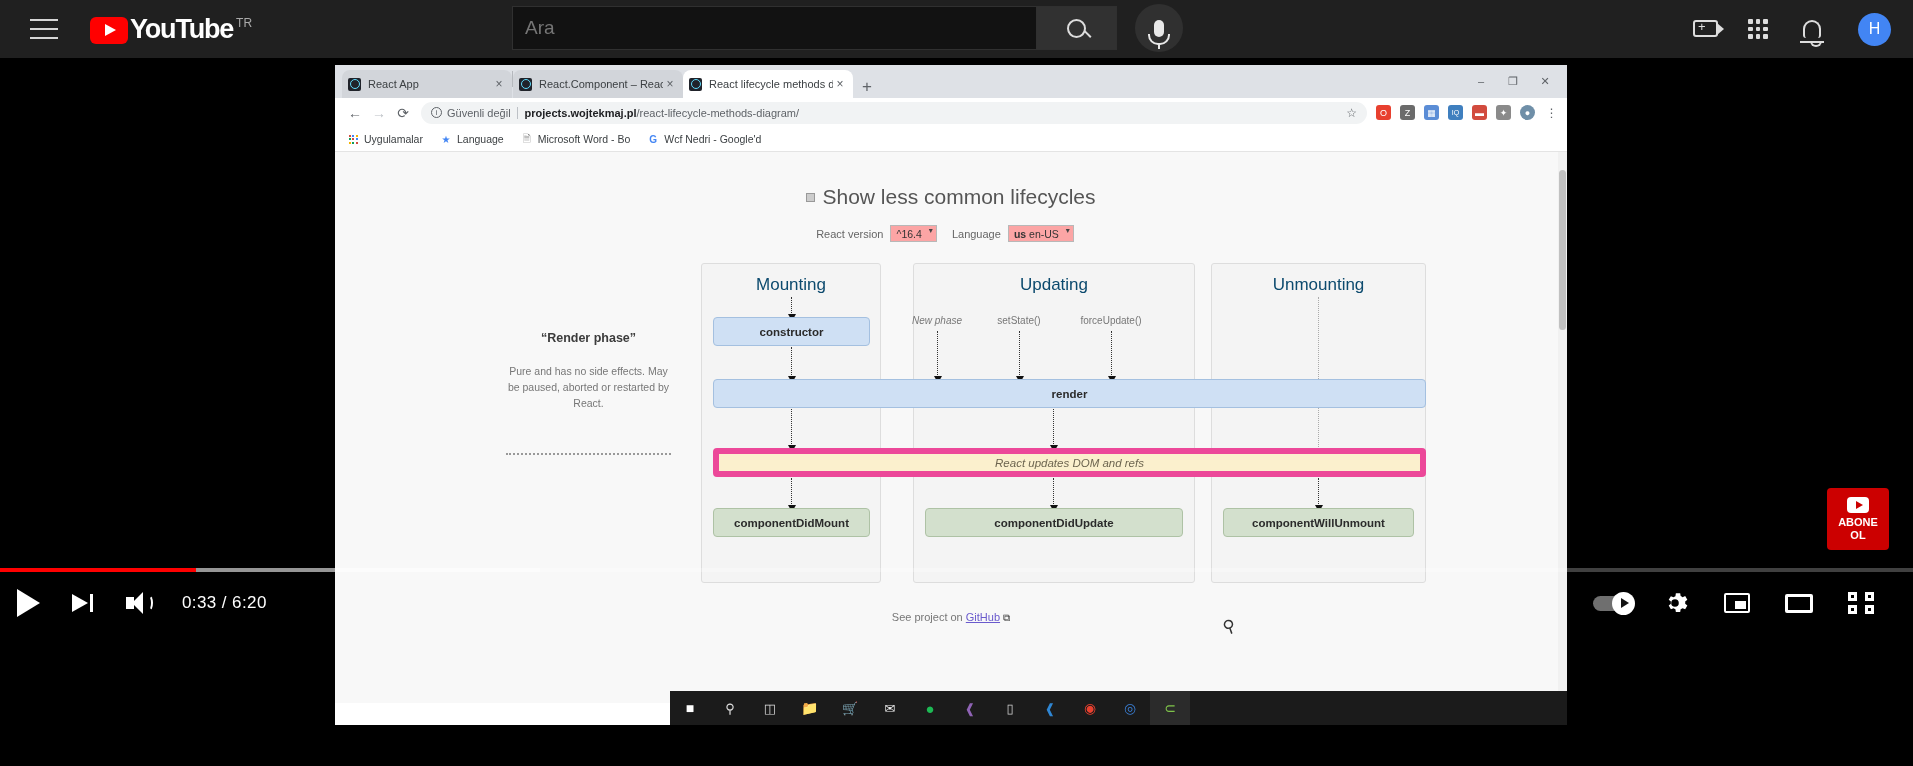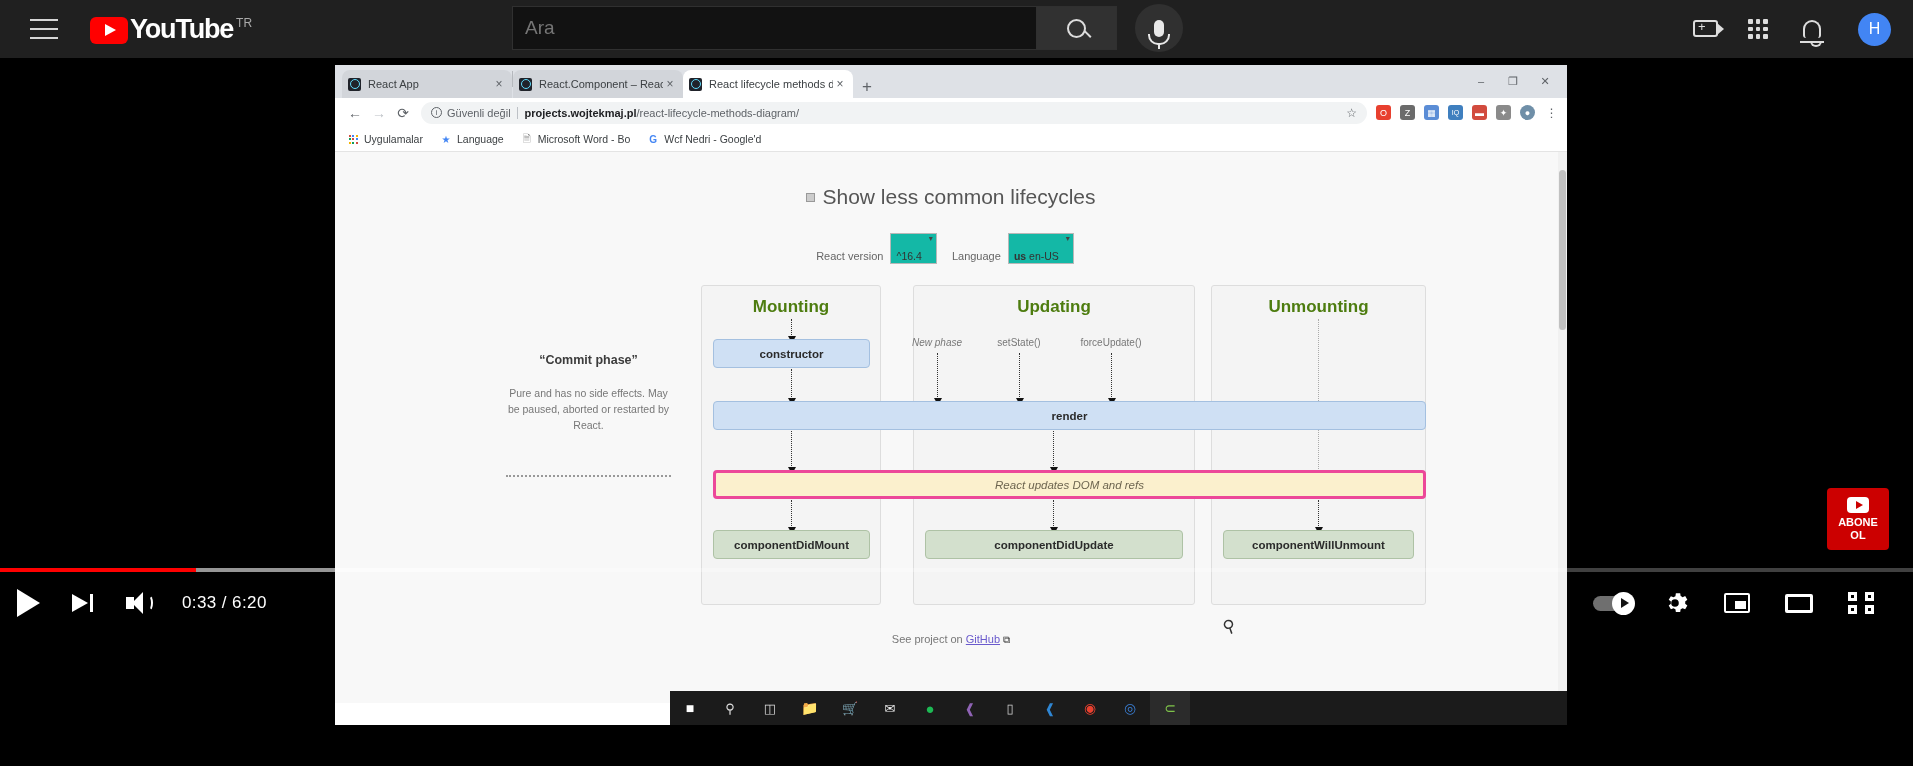--- a/index.html
+++ b/index.html
@@ -121,46 +121,46 @@
   .apps-grid { display:grid; grid-template-columns: repeat(3,2px); grid-template-rows: repeat(3,2px); gap:1.5px;}
   .apps-grid i{ width:2px;height:2px;display:block;}
 
   .win-content { background: #f8f8f8; height: 551px; position: relative; overflow: hidden; }
 
   
   .pg-title { text-align: center; margin-top: 33px; font-size: 21px; color: #555; font-weight: 300; }
   .pg-title .cb { display:inline-block; width:9px;height:9px;border:1px solid #999;background:#ccc; vertical-align: 2px; margin-right: 7px;}
   .pg-selects { text-align: center; margin-top: 12px; font-size: 11px; color: #666; }
   .pg-selects .sel {
-    display: inline-block; border: 1px solid #b8b8b8; background: #14b8a6;
-    padding: 16px 14px 1px 5px; margin: 12px 12px 0 4px; position: relative; font-size: 10.5px; color:#333; cursor:pointer;
+    display: inline-block; border: 1px solid #b8b8b8; background: #fca5a5;
+    padding: 2px 14px 1px 5px; margin: 4px 12px 0 4px; position: relative; font-size: 10.5px; color:#333; cursor:pointer;
   }
   .pg-selects .sel::after { content:"▾"; position:absolute; right:3px; top:0px; font-size:8px; color:#444;}
   .pg-selects .sel b { font-weight: bold; }
 
   .diagram { position: relative; margin: 21px auto 0; width: 1160px; height: 330px; }
   .phase-labels { position: absolute; left: 135px; top: 68px; width: 165px; text-align: center; }
   .phase-title { font-size: 12.5px; color: #3c3c3c; font-weight: 600; }
   .phase-desc { font-size: 10.5px; color: #777; line-height: 16px; margin-top: 18px; }
   .phase-divider { position:absolute; left: 135px; top: 190px; width: 165px; border-top: 2px dotted #999; }
   .phase-labels2 { position: absolute; left: 135px; top: 207px; width: 165px; text-align: center; }
 
   .col {
     position: absolute; border: 1px solid #ddd; background: #f4f4f4; border-radius: 3px;
   }
   .col.mount  { left: 330px;  top: 0;  width: 180px; height: 320px; }
   .col.update { left: 542px;  top: 0;  width: 282px; height: 320px; }
   .col.unmount{ left: 840px;  top: 0;  width: 215px; height: 320px; }
-  .col-head { text-align: center; font-size: 17px; color: #4d7c0f; font-weight: 700; margin-top: 11px; }
+  .col-head { text-align: center; font-size: 17px; color: #0c4a6e; font-weight: 400; margin-top: 11px; }
   .box {
     position: absolute; border-radius: 4px; font-size: 11.5px; text-align: center;
     display: flex; align-items: center; justify-content: center; font-weight: bold; color: #2b2b2b;
   }
   .box.blue { background: #cfe0f4; border: 1px solid #a4c0e0; }
-  .box.yellow { background: #fbf0cd; border: 3px solid #ec4899; font-style: italic; font-weight: normal; color: #6d6550;}
+  .box.yellow { background: #fbf0cd; border: 6px solid #ec4899; font-style: italic; font-weight: normal; color: #6d6550;}
   .box.green { background: #d3e0cd; border: 1px solid #aec2a5; }
 
   .b-constructor { left: 342px; top: 54px; width: 157px; height: 29px; }
   .b-render      { left: 342px; top: 116px; width: 713px; height: 29px; }
   .b-domrefs     { left: 342px; top: 185px; width: 713px; height: 29px; }
   .b-cdm         { left: 342px; top: 245px; width: 157px; height: 29px; }
   .b-cdu         { left: 554px; top: 245px; width: 258px; height: 29px; text-align: right; }
   .b-cwu         { left: 852px; top: 245px; width: 191px; height: 29px; }
 
   .trigger { position: absolute; font-size: 10px; color: #777; text-align: center; width: 80px; }
@@ -375,21 +375,21 @@
       <div class="pg-selects">
         <span>React version</span>
         <span class="sel">^16.4</span>
         <span>Language</span>
         <span class="sel"><b>us</b><span> en-US</span></span>
       </div>
 
       <div class="diagram">
 
         <div class="phase-labels">
-          <div class="phase-title">“Commit phase”</div>
+          <div class="phase-title">“Render phase”</div>
           <div class="phase-desc">Pure and has no side effects. May be paused, aborted or restarted by React.</div>
         </div>
         <div class="phase-divider"></div>
 
         <div class="col mount">
           <div class="col-head">Mounting</div>
         </div>
         <div class="col update">
           <div class="col-head">Updating</div>
         </div>

